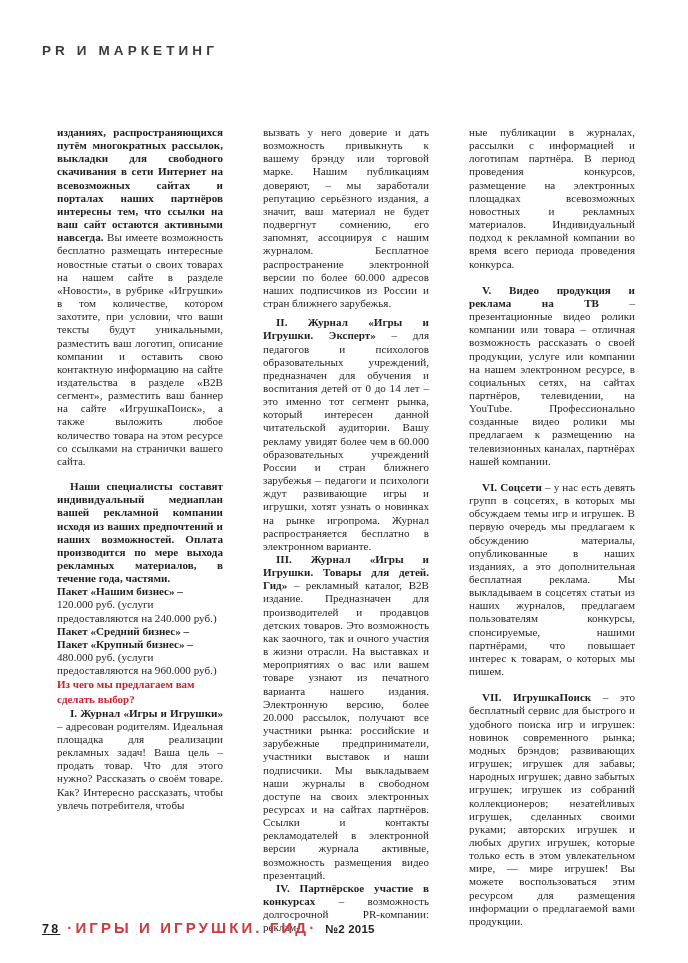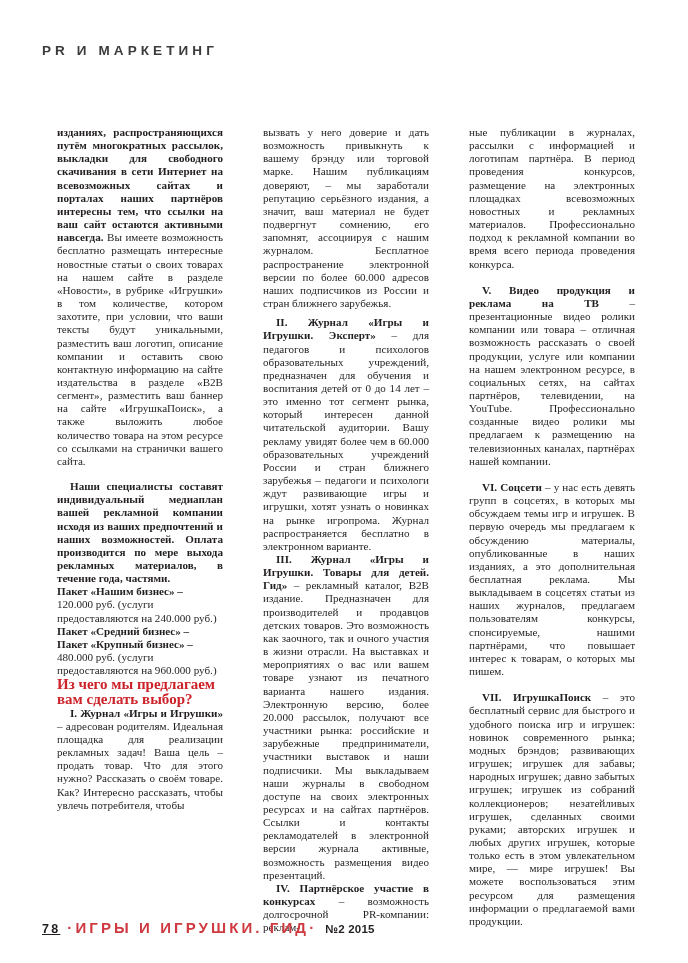--- a/index.html
+++ b/index.html
@@ -57,21 +57,21 @@
     text-indent: 0;
   }
   b, .b {
     font-weight: 700;
   }
 
   
   .red-head {
     color: #cc2229;
     font-weight: 700;
-    font-size: 15px;
+    font-size: 11px;
     line-height: 14.6px;
     text-align: left;
     text-indent: 0;
     margin-top: 14px;
     margin-bottom: 3px;
   }
   .spacer-sm { height: 12px; }
   .spacer-xs { height: 6px; }
   .spacer-md { height: 13px; }
 
@@ -148,21 +148,21 @@
 
     <p class="indent"><b>II. Журнал «Игры и Игрушки. Эксперт»</b><span> – для педагогов и психологов образовательных учреждений, предназначен для обучения и воспитания детей от 0 до 14 лет – это именно тот сегмент рынка, который интересен данной читательской аудитории. Вашу рекламу увидят более чем в 60.000 образовательных учреждений России и стран ближнего зарубежья – педагоги и психологи ждут развивающие игры и игрушки, хотят узнать о новинках на рынке игропрома. Журнал распространяется бесплатно в электронном варианте.</span></p>
 
     <p class="indent"><b>III. Журнал «Игры и Игрушки. Товары для детей. Гид»</b><span> – рекламный каталог, B2B издание. Предназначен для производителей и продавцов детских товаров. Это возможность как заочного, так и очного участия в жизни отрасли. На выставках и мероприятиях о вас или вашем товаре узнают из печатного варианта нашего издания. Электронную версию, более 20.000 рассылок, получают все участники рынка: российские и зарубежные предприниматели, участники выставок и наши подписчики. Мы выкладываем наши журналы в свободном доступе на своих электронных ресурсах и на сайтах партнёров. Ссылки и контакты рекламодателей в электронной версии журнала активные, возможность размещения видео презентаций.</span></p>
 
     <p class="indent"><b>IV. Партнёрское участие в конкурсах</b><span> – возможность долгосрочной PR-компании: реклам-</span></p>
   </div>
 
   <div class="column">
 
-    <p class="noindent">ные публикации в журналах, рассылки с информацией и логотипам партнёра. В период проведения конкурсов, размещение на электронных площадках всевозможных новостных и рекламных материалов. Профессионально подход к рекламной компании во время всего периода проведения конкурса.</p>
+    <p class="noindent">ные публикации в журналах, рассылки с информацией и логотипам партнёра. В период проведения конкурсов, размещение на электронных площадках всевозможных новостных и рекламных материалов. Индивидуальный подход к рекламной компании во время всего периода проведения конкурса.</p>
 
     <div class="spacer-md"></div>
 
     <p class="indent"><b>V. Видео продукция и реклама на ТВ</b><span> – презентационные видео ролики компании или товара – отличная возможность рассказать о своей продукции, услуге или компании на нашем электронном ресурсе, в социальных сетях, на сайтах партнёров, телевидении, на YouTube. Профессионально созданные видео ролики мы предлагаем к размещению на телевизионных каналах, партнёрах нашей компании.</span></p>
 
     <div class="spacer-md"></div>
 
     <p class="indent"><b>VI. Соцсети</b><span> – у нас есть девять групп в соцсетях, в которых мы обсуждаем темы игр и игрушек. В первую очередь мы предлагаем к обсуждению материалы, опубликованные в наших изданиях, а это дополнительная бесплатная реклама. Мы выкладываем в соцсетях статьи из наших журналов, предлагаем пользователям конкурсы, спонсируемые, нашими партнёрами, что повышает интерес к товарам, о которых мы пишем.</span></p>
 
     <div class="spacer-md"></div>

